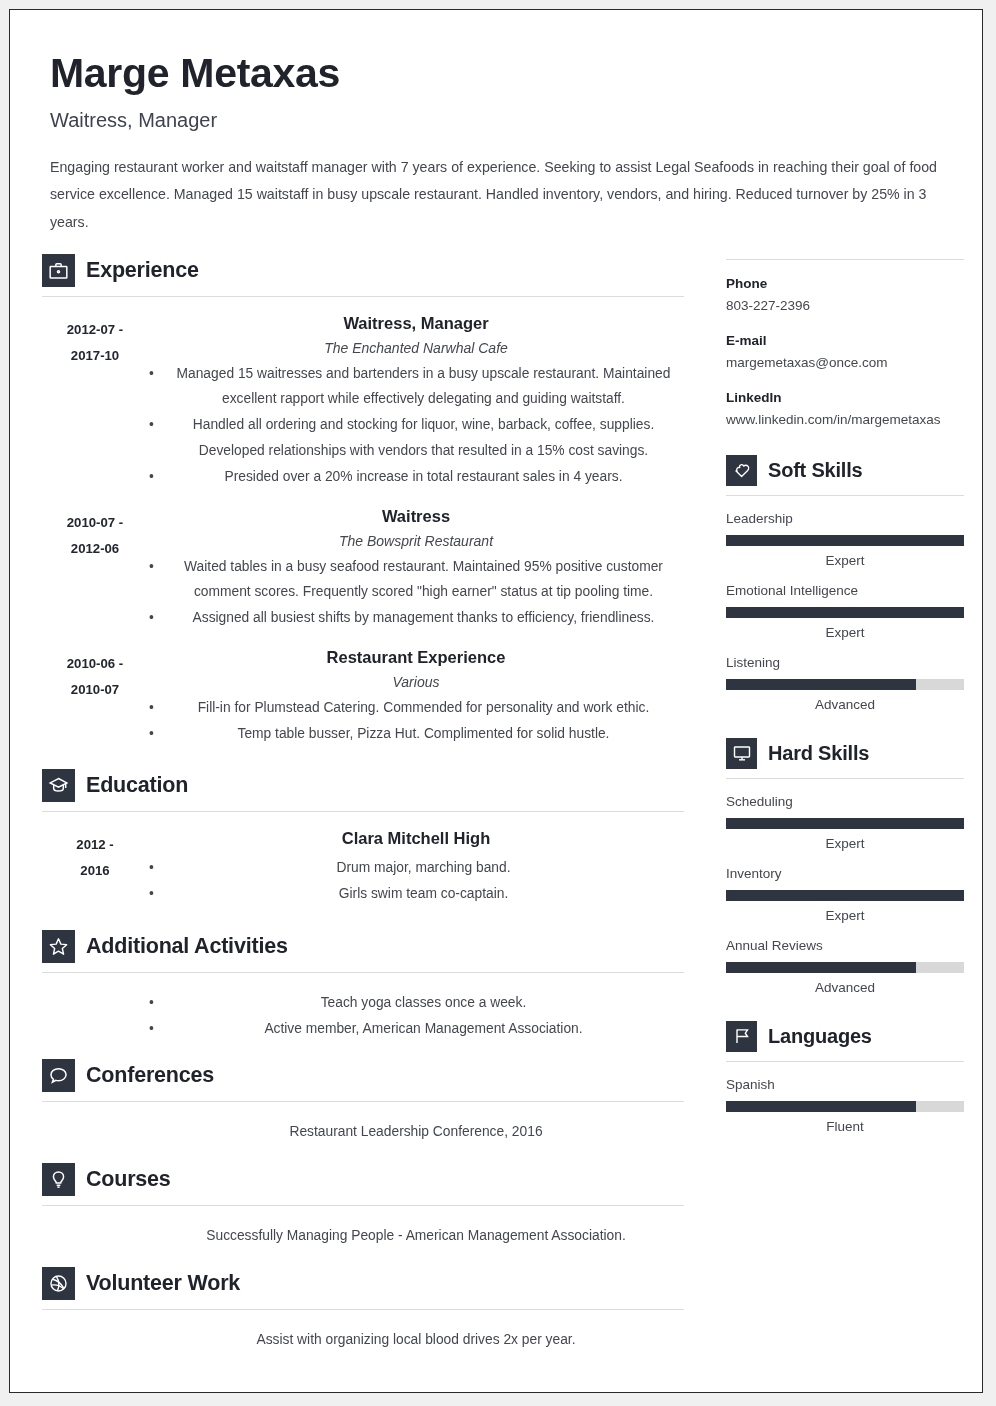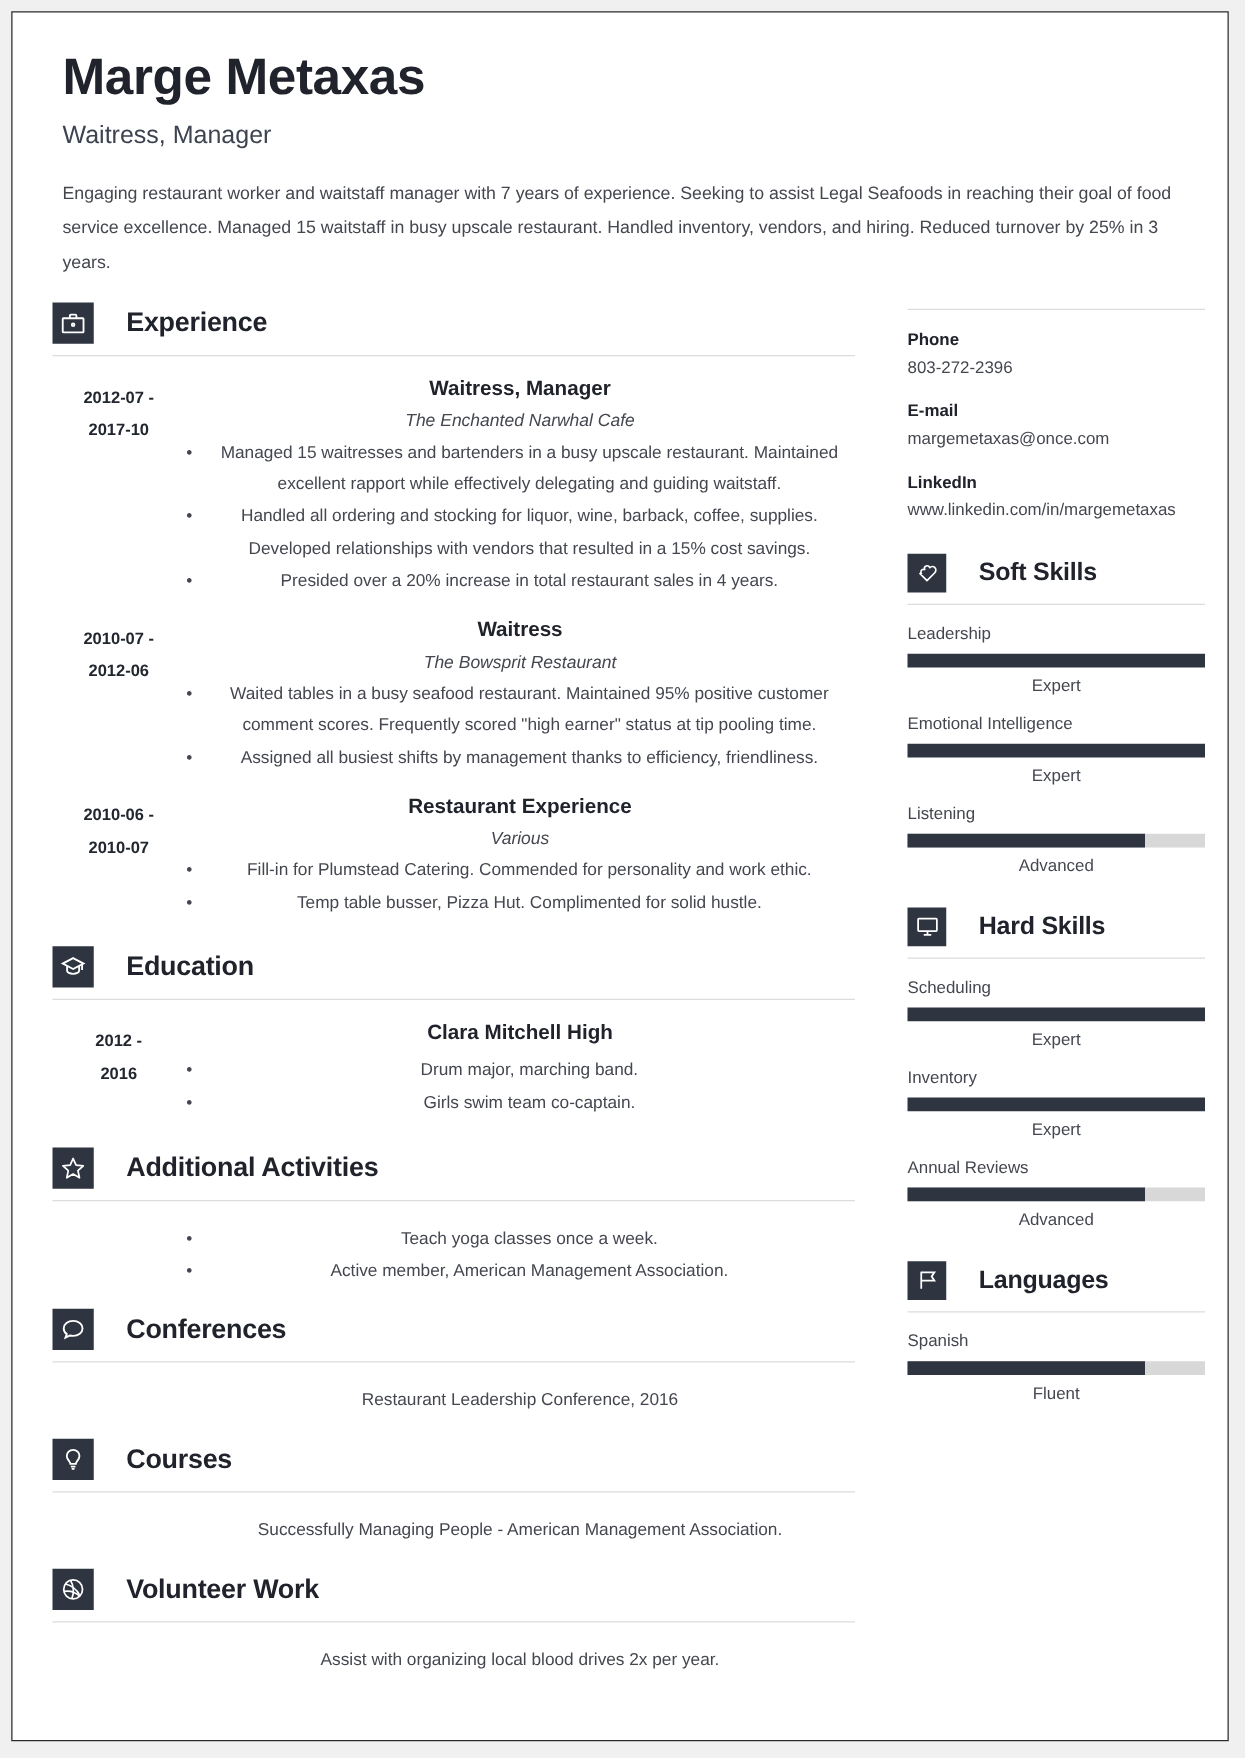--- a/index.html
+++ b/index.html
@@ -19,20 +19,21 @@
     top: 9px;
     width: 974px;
     height: 1384px;
     background: #ffffff;
     border: 1px solid #2a2a2a;
     box-sizing: border-box;
     overflow: hidden;
   }
   .inner {
     padding: 30px 34px 0 32px;
+    margin-top: 12px;
   }
 
   
   .name {
     font-size: 41px;
     font-weight: bold;
     color: #20232b;
     letter-spacing: -0.3px;
     line-height: 1.05;
     margin: 0 0 14px 8px;
@@ -57,21 +58,21 @@
     margin-top: 14px;
   }
   .col-left { width: 642px; flex: 0 0 642px; }
   .col-gap  { width: 42px; flex: 0 0 42px; }
   .col-right { width: 238px; flex: 0 0 238px; }
 
   
   .sec-head {
     display: flex;
     align-items: center;
-    gap: 26px;
+    gap: 11px;
     margin-top: 4px;
   }
   .sec-icon {
     width: 33px;
     height: 33px;
     background: #2e3440;
     flex: 0 0 33px;
     display: flex;
     align-items: center;
     justify-content: center;
@@ -371,21 +372,21 @@
 
    <div class="col-gap"></div>
 
    <div class="col-right">
 
     <div class="rc-sec first">
       <div class="sec-rule"></div>
 
       <div class="info-block">
         <div class="info-label">Phone</div>
-        <div class="info-value">803-272-2396</div>
+        <div class="info-value">803-227-2396</div>
       </div>
       <div class="info-block">
         <div class="info-label">E-mail</div>
         <div class="info-value">margemetaxas@once.com</div>
       </div>
       <div class="info-block">
         <div class="info-label">LinkedIn</div>
         <div class="info-value">www.linkedin.com/in/margemetaxas</div>
       </div>
     </div>

